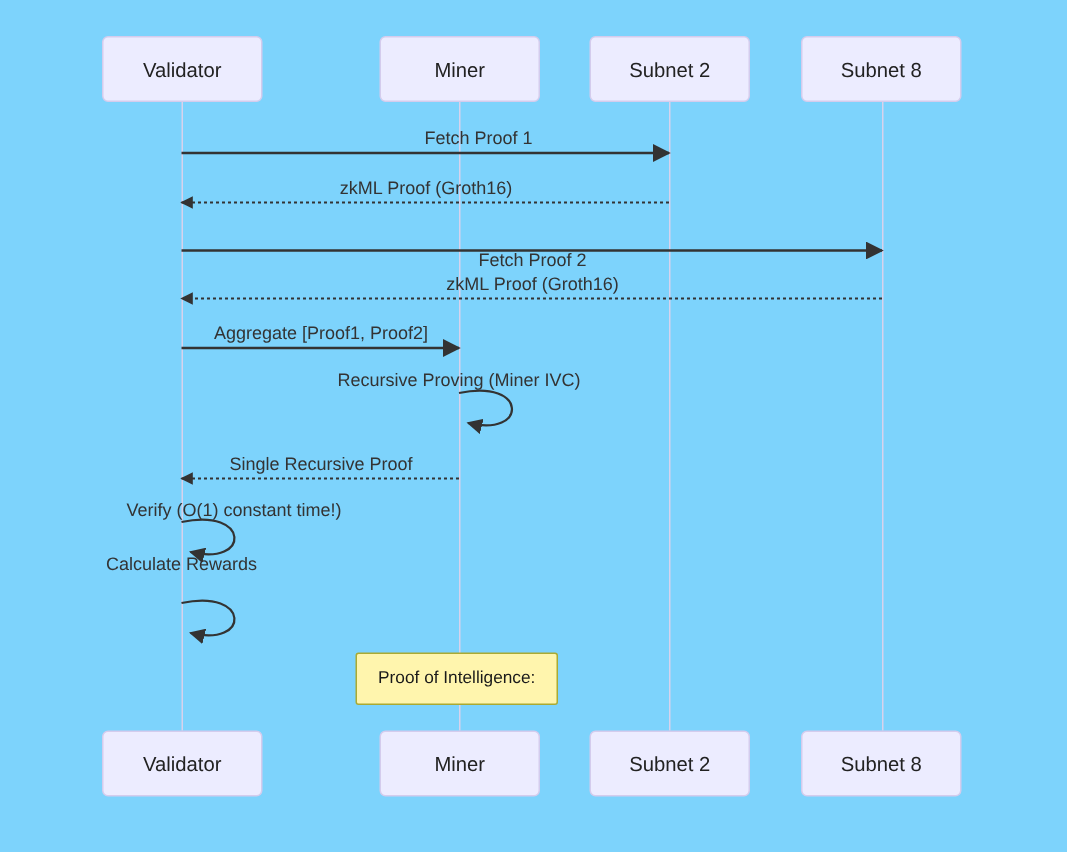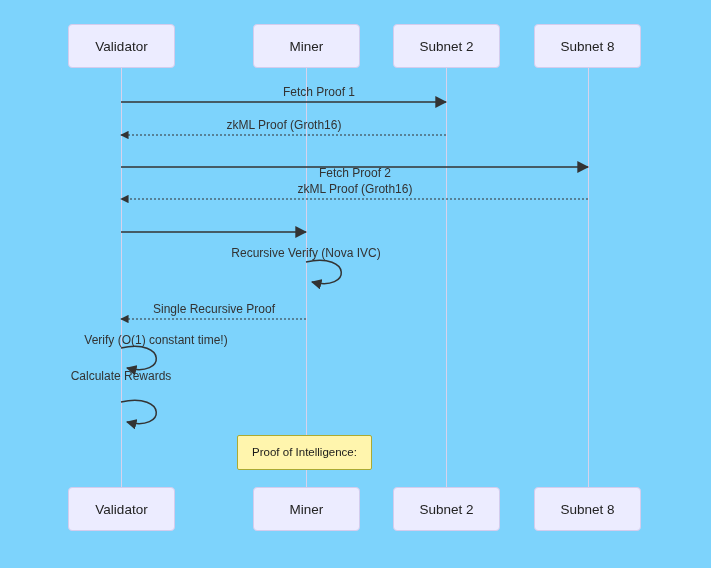--- a/index.html
+++ b/index.html
@@ -108,21 +108,22 @@
       <span>Subnet 2</span>
     </div>
   <div class="actor" style="left:534px;top:487px;">
       <span>Subnet 8</span>
     </div>
 
   <div class="msg-label" style="left:284px;top:85px;margin-left:35px;">Fetch Proof 1</div>
   <div class="msg-label" style="left:284px;top:118px;">zkML Proof (Groth16)</div>
   <div class="msg-label" style="left:355px;top:166px;">Fetch Proof 2</div>
   <div class="msg-label" style="left:355px;top:182px;">zkML Proof (Groth16)</div>
-  <div class="msg-label" style="left:306px;top:246px;">Recursive Verify (Nova IVC)</div>
+  <div class="msg-label" style="left:214px;top:215px;">Aggregate [Proof1, Proof2]</div>
+  <div class="msg-label" style="left:306px;top:246px;">Recursive Proving (Miner IVC)</div>
   <div class="msg-label" style="left:214px;top:302px;">Single Recursive Proof</div>
   <div class="msg-label" style="left:121px;top:333px;margin-left:35px;">Verify (O(1) constant time!)</div>
   <div class="msg-label" style="left:121px;top:369px;">Calculate Rewards</div>
 
   <div class="note">
     <div>Proof of Intelligence:</div>
   </div>
 
 </div>
 

